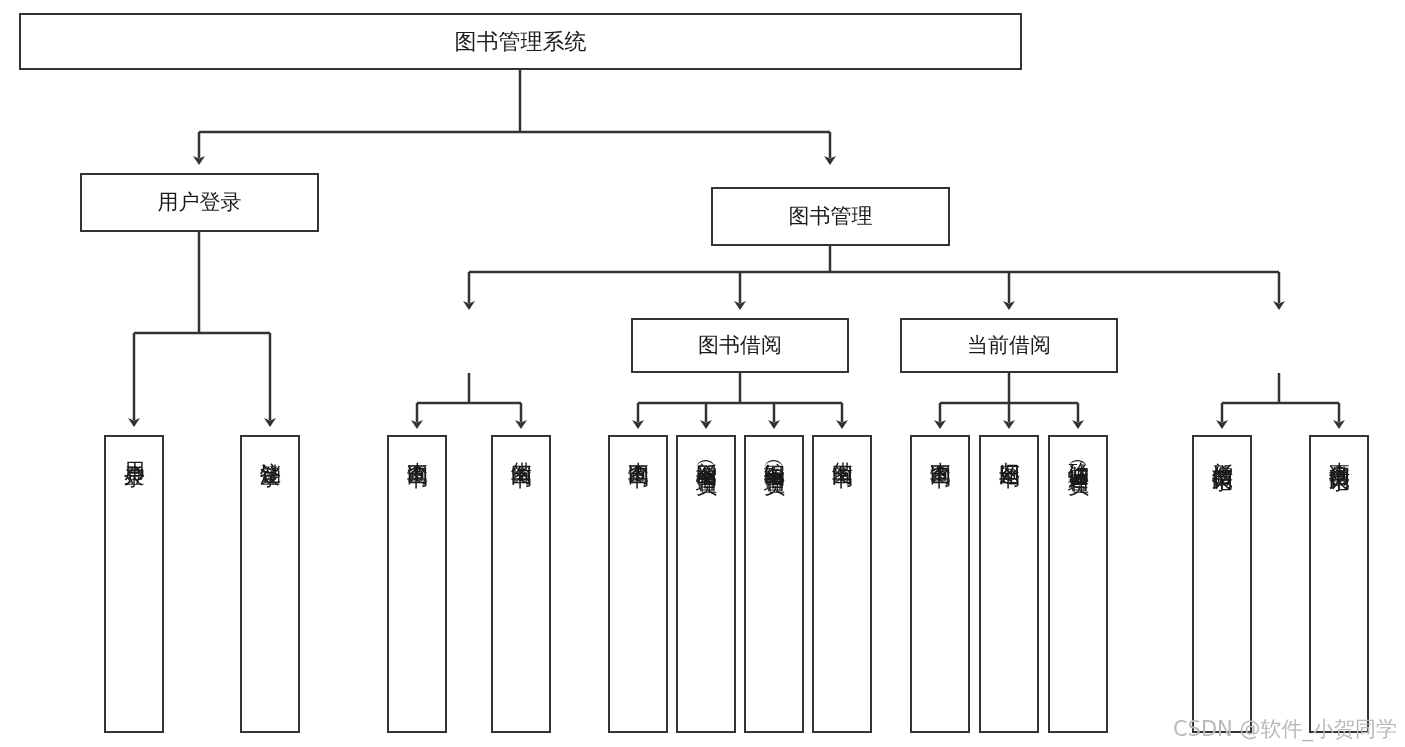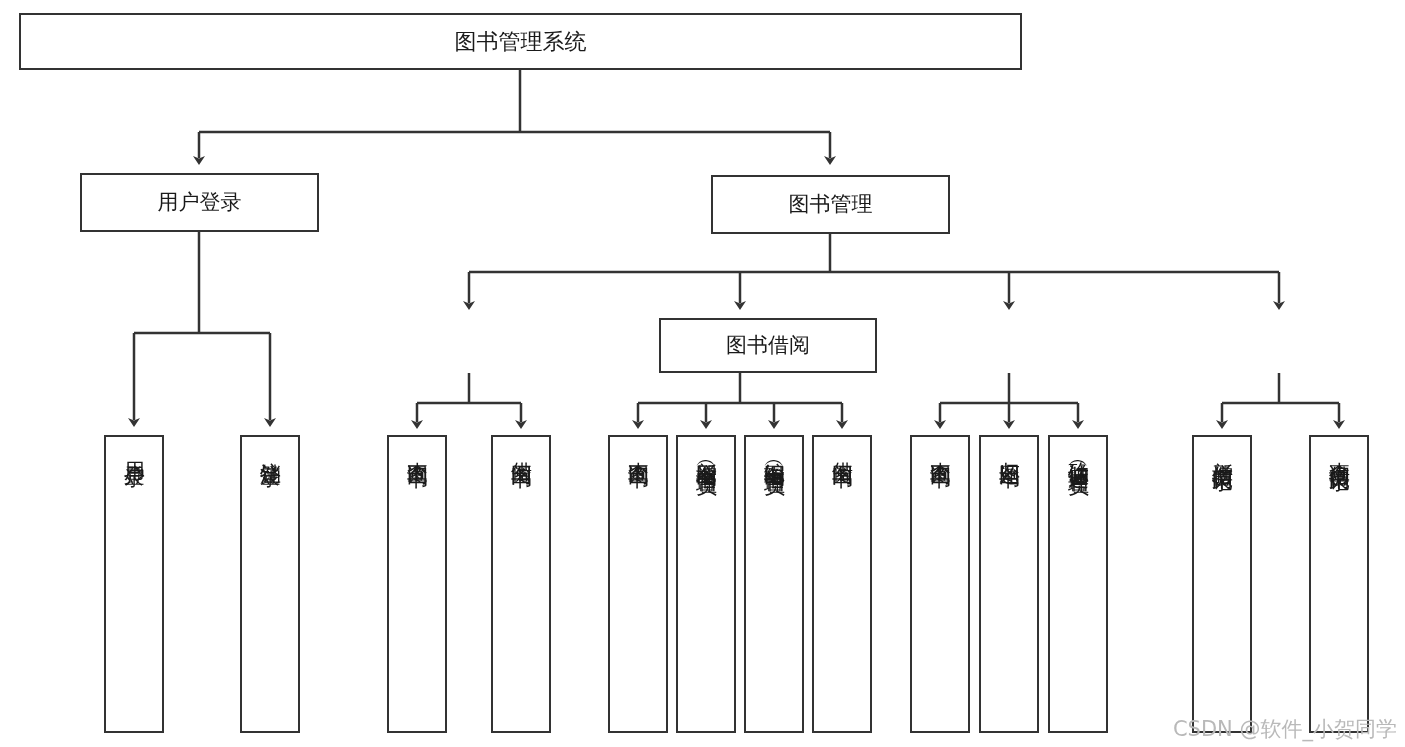--- a/index.html
+++ b/index.html
@@ -123,26 +123,29 @@
     </g>
   </svg>
 
   <div class="node root horiz" style="left:19px; top:13px; width:1003px; height:57px;">
     <span class="label">图书管理系统</span>
   </div>
 
   <div class="node horiz" style="left:80px; top:173px; width:239px; height:59px;">
     <span class="label">用户登录</span>
   </div>
-  <div class="node horiz" style="left:711px; top:175px; width:239px; height:59px;">
+  <div class="node horiz" style="left:711px; top:187px; width:239px; height:59px;">
     <span class="label">图书管理</span>
   </div>
 
-  <div class="node horiz" style="left:631px; top:318px; width:218px; height:55px;margin-left:28px;">
+  <div class="node horiz" style="left:631px; top:318px; width:218px; height:55px;">
     <span class="label">图书借阅</span>
+  </div>
+  <div class="node horiz" style="left:900px; top:318px; width:218px; height:55px;">
+    <span class="label">当前借阅</span>
   </div>
 
   <div class="node vert" style="left:104px; top:435px; width:60px; height:298px;">
     <span class="label">用户登录</span>
   </div>
   <div class="node vert" style="left:240px; top:435px; width:60px; height:298px;">
     <span class="label">注销登录</span>
   </div>
 
   <div class="node vert" style="left:387px; top:435px; width:60px; height:298px;">

